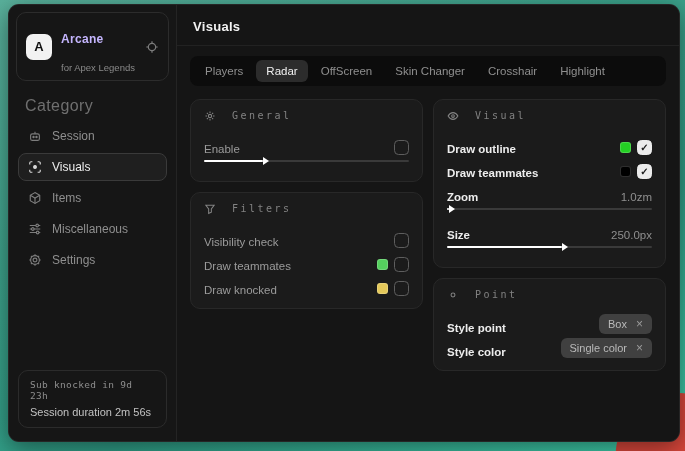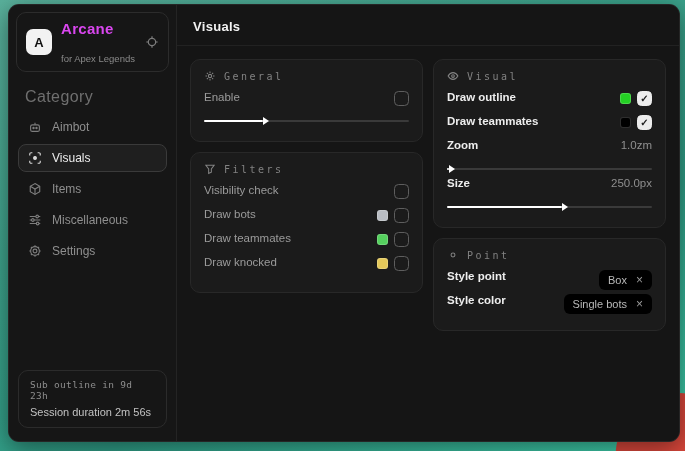--- a/index.html
+++ b/index.html
@@ -13,21 +13,21 @@
   .window {
     position:absolute; left:8px; top:4px; right:5px; bottom:9px;
     background:#151515; border:1px solid rgba(255,255,255,0.07);
     border-radius:11px; display:flex; overflow:hidden;
     box-shadow:0 6px 24px rgba(0,0,0,0.45);
   }
   
   .sidebar { width:168px; flex:0 0 168px; border-right:1px solid #242424; display:flex; flex-direction:column; padding:6px 6px 10px; background:#161616; }
   .brand-card { display:flex; align-items:center; gap:9px; border:1px solid #2c2c2c; border-radius:10px; padding:7px 9px; margin:1px; }
   .logo { width:26px; height:26px; border-radius:7px; background:#f2f2f2; color:#111; font-weight:bold; font-size:13px; display:flex; align-items:center; justify-content:center; }
-  .brand-name { font-size:15px; font-weight:bold; color:#d946ef; letter-spacing:.3px; }
+  .brand-name { font-size:12px; font-weight:bold; color:#c4b5fd; letter-spacing:.3px;margin-top:12px; }
   .brand-sub { font-size:9.5px; color:#8a8a8a; margin-top:16px; }
   .brand-ico { margin-left:auto; color:#7c7c7c; display:flex; }
   .category-label { margin:15px 10px 7px; font-size:16px; color:#6f6f6f; letter-spacing:.4px; }
   .nav { display:flex; flex-direction:column; gap:3px; }
   .nav-item { height:28px; margin:0 3px; padding:0 9px; border:1px solid transparent; border-radius:8px; display:flex; align-items:center; gap:10px; color:#8f8f8f; font-size:12px; cursor:pointer; }
   .nav-item .nico { display:flex; color:#7d7d7d; }
   .nav-item.selected { background:#1f1f1f; border-color:#3a3a3a; color:#ececec; }
   .nav-item.selected .nico { color:#d8d8d8; }
   .side-spacer { flex:1; }
   .footer-card { margin:3px; border:1px solid #2b2b2b; border-radius:10px; padding:8px 11px 9px; }
@@ -36,37 +36,37 @@
   
   .main { flex:1; display:flex; flex-direction:column; background:#151515; min-width:0; }
   .main-header { padding:14px 16px 11px; border-bottom:1px solid #222; }
   .main-title { font-size:13px; font-weight:bold; color:#f2f2f2; letter-spacing:.3px; }
   .tabbar { margin:10px 13px 0; background:#0c0c0c; border-radius:8px; padding:4px 5px; display:flex; gap:3px; align-items:center; }
   .tab { padding:5px 10px; font-size:11.5px; color:#8f8f8f; border-radius:6px; cursor:pointer; white-space:nowrap; }
   .tab.selected { background:#2c2c2c; color:#f0f0f0; }
   .content { padding:13px 13px; display:grid; grid-template-columns:1fr 1fr; gap:10px; align-items:start; }
   .col { display:flex; flex-direction:column; gap:10px; min-width:0; }
   .panel { background:#1b1b1b; border:1px solid #282828; border-radius:10px; padding:10px 13px 12px; }
-  .panel-head { display:flex; align-items:center; gap:8px; color:#828282; font-family:"DejaVu Sans Mono", monospace; font-size:10px; letter-spacing:2.5px; margin-bottom:9px; }
+  .panel-head { display:flex; align-items:flex-start; gap:16px; color:#828282; font-family:"DejaVu Sans Mono", monospace; font-size:10px; letter-spacing:2.5px; margin-bottom:9px; }
   .panel-head .pico { display:flex; color:#828282; }
-  .row { display:flex; align-items:flex-start; justify-content:space-between; min-height:24px; gap:8px; }
+  .row { display:flex; align-items:flex-end; justify-content:space-between; min-height:24px; gap:8px; }
   .lbl { font-size:11.5px; }
   .muted { color:#9b9b9b; }
   .strong { color:#ededed; font-weight:bold; }
   .val { font-size:11.5px; color:#8f8f8f; }
   .ctrls { display:flex; align-items:center; gap:6px; }
   .checkbox { width:15px; height:15px; border:1.5px solid #5e5e5e; border-radius:4.5px; cursor:pointer; display:flex; align-items:center; justify-content:center; }
   .checkbox.checked { background:#ececec; border-color:#ececec; }
   .checkbox .mark { font-size:10px; line-height:1; color:#1a1a1a; font-weight:bold; }
   .swatch { width:11px; height:11px; border-radius:3px; border:1px solid rgba(255,255,255,0.18); cursor:pointer; }
   .slider { position:relative; height:10px; margin:1px 0 3px; cursor:pointer; }
   .slider .track { position:absolute; left:0; right:0; top:4px; height:2px; background:#3a3a3a; border-radius:1px; }
   .slider .fill { position:absolute; left:0; top:4px; height:2px; background:#ffffff; border-radius:1px; }
   .slider .thumb { position:absolute; right:-6px; top:-3px; width:0; height:0; border-top:4px solid transparent; border-bottom:4px solid transparent; border-left:6px solid #ffffff; }
-  .chip { background:#000000; border-radius:6px; padding:4px 9px; display:flex; align-items:center; gap:9px; cursor:pointer; }
+  .chip { background:#404040; border-radius:6px; padding:4px 9px; display:flex; align-items:center; gap:9px; cursor:pointer; }
   .chip-text { font-size:11px; color:#b9b9b9; }
   .chip-x { font-size:12px; color:#9a9a9a; line-height:1; cursor:pointer; }
   svg { display:block; }
 </style>
 </head>
 <body>
 
 <div class="desktop">
   <div class="window">
 
@@ -93,21 +93,21 @@
       <nav class="nav">
         <div class="nav-item">
           <span class="nico">
             <svg width="14" height="14" viewBox="0 0 16 16" fill="none" stroke="currentColor" stroke-width="1.3">
               <rect x="3" y="5.5" width="10" height="7.5" rx="2"></rect>
                 <circle cx="6.3" cy="9.2" r="0.7" fill="currentColor"></circle>
                 <circle cx="9.7" cy="9.2" r="0.7" fill="currentColor"></circle>
                 <line x1="8" y1="5.5" x2="8" y2="3"></line>
             </svg>
           </span>
-          <span>Aimbot</span>
+          <span>Session</span>
         </div>
         <div class="nav-item selected">
           <span class="nico">
             <svg width="14" height="14" viewBox="0 0 16 16" fill="none" stroke="currentColor" stroke-width="1.3">
               <path d="M2 5V3.5A1.5 1.5 0 0 1 3.5 2H5"></path>
                 <path d="M11 2h1.5A1.5 1.5 0 0 1 14 3.5V5"></path>
                 <path d="M14 11v1.5A1.5 1.5 0 0 1 12.5 14H11"></path>
                 <path d="M5 14H3.5A1.5 1.5 0 0 1 2 12.5V11"></path>
                 <circle cx="8" cy="8" r="1.6" fill="currentColor"></circle>
             </svg>
@@ -152,30 +152,38 @@
                 <line x1="11.5" y1="4.5" x2="12.6" y2="3.4"></line>
             </svg>
           </span>
           <span>Settings</span>
         </div>
       </nav>
 
       <div class="side-spacer"></div>
 
       <div class="footer-card">
-        <div class="foot1">Sub outline in 9d 23h</div>
+        <div class="foot1">Sub knocked in 9d 23h</div>
         <div class="foot2">Session duration 2m 56s</div>
       </div>
     </aside>
 
     <main class="main">
       <div class="main-header">
         <div class="main-title">Visuals</div>
       </div>
 
+      <div class="tabbar">
+        <div class="tab">Players</div>
+        <div class="tab selected">Radar</div>
+        <div class="tab">OffScreen</div>
+        <div class="tab">Skin Changer</div>
+        <div class="tab">Crosshair</div>
+        <div class="tab">Highlight</div>
+      </div>
 
       <div class="content">
 
         <div class="col">
 
           <section class="panel">
             <div class="panel-head">
               <span class="pico">
                 <svg width="12" height="12" viewBox="0 0 16 16" fill="none" stroke="currentColor" stroke-width="1.4">
                   <circle cx="8" cy="8" r="2.2"></circle>
@@ -210,27 +218,20 @@
                   <path d="M2.5 3h11L9.8 7.8v4.4l-3.6 1.6V7.8z"></path>
                 </svg>
               </span>
               <span>Filters</span>
             </div>
             <div class="row">
               <span class="lbl muted">Visibility check</span>
               <span class="checkbox"></span>
             </div>
             <div class="row">
-              <span class="lbl muted">Draw bots</span>
-              <span class="ctrls">
-                <span class="swatch" style="background: rgb(185, 189, 195);"></span>
-                <span class="checkbox"></span>
-              </span>
-            </div>
-            <div class="row">
               <span class="lbl muted">Draw teammates</span>
               <span class="ctrls">
                 <span class="swatch" style="background: rgb(85, 208, 94);"></span>
                 <span class="checkbox"></span>
               </span>
             </div>
             <div class="row">
               <span class="lbl muted">Draw knocked</span>
               <span class="ctrls">
                 <span class="swatch" style="background: rgb(228, 200, 90);"></span>
@@ -304,21 +305,21 @@
             <div class="row">
               <span class="lbl strong">Style point</span>
               <span class="chip">
                 <span class="chip-text">Box</span>
                 <span class="chip-x">×</span>
               </span>
             </div>
             <div class="row">
               <span class="lbl strong">Style color</span>
               <span class="chip">
-                <span class="chip-text">Single bots</span>
+                <span class="chip-text">Single color</span>
                 <span class="chip-x">×</span>
               </span>
             </div>
           </section>
         </div>
       </div>
     </main>
   </div>
 </div>
 

